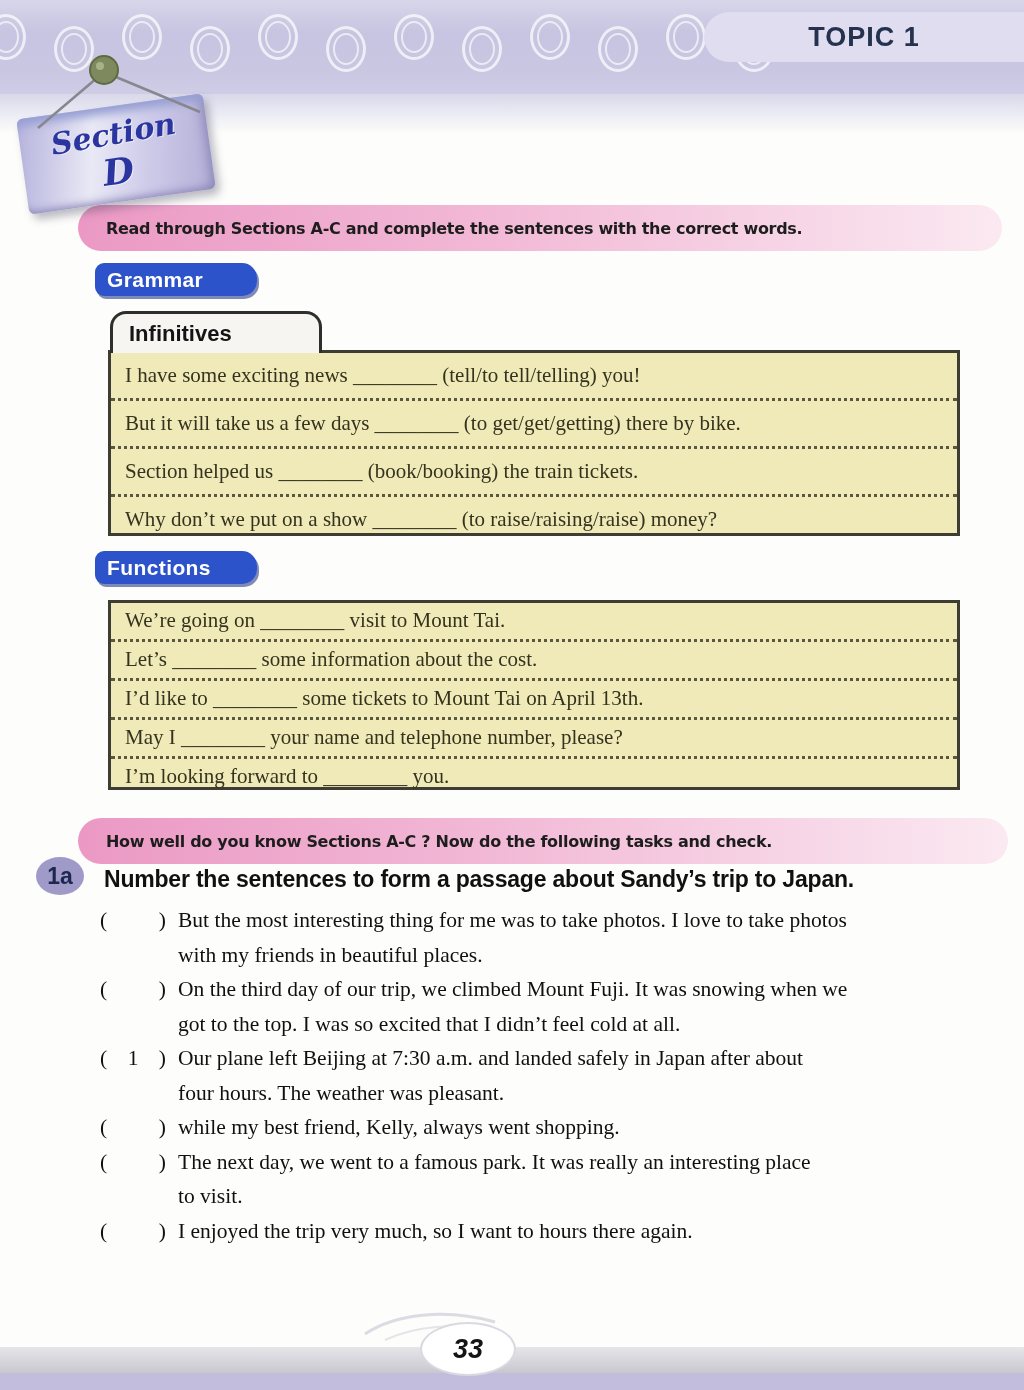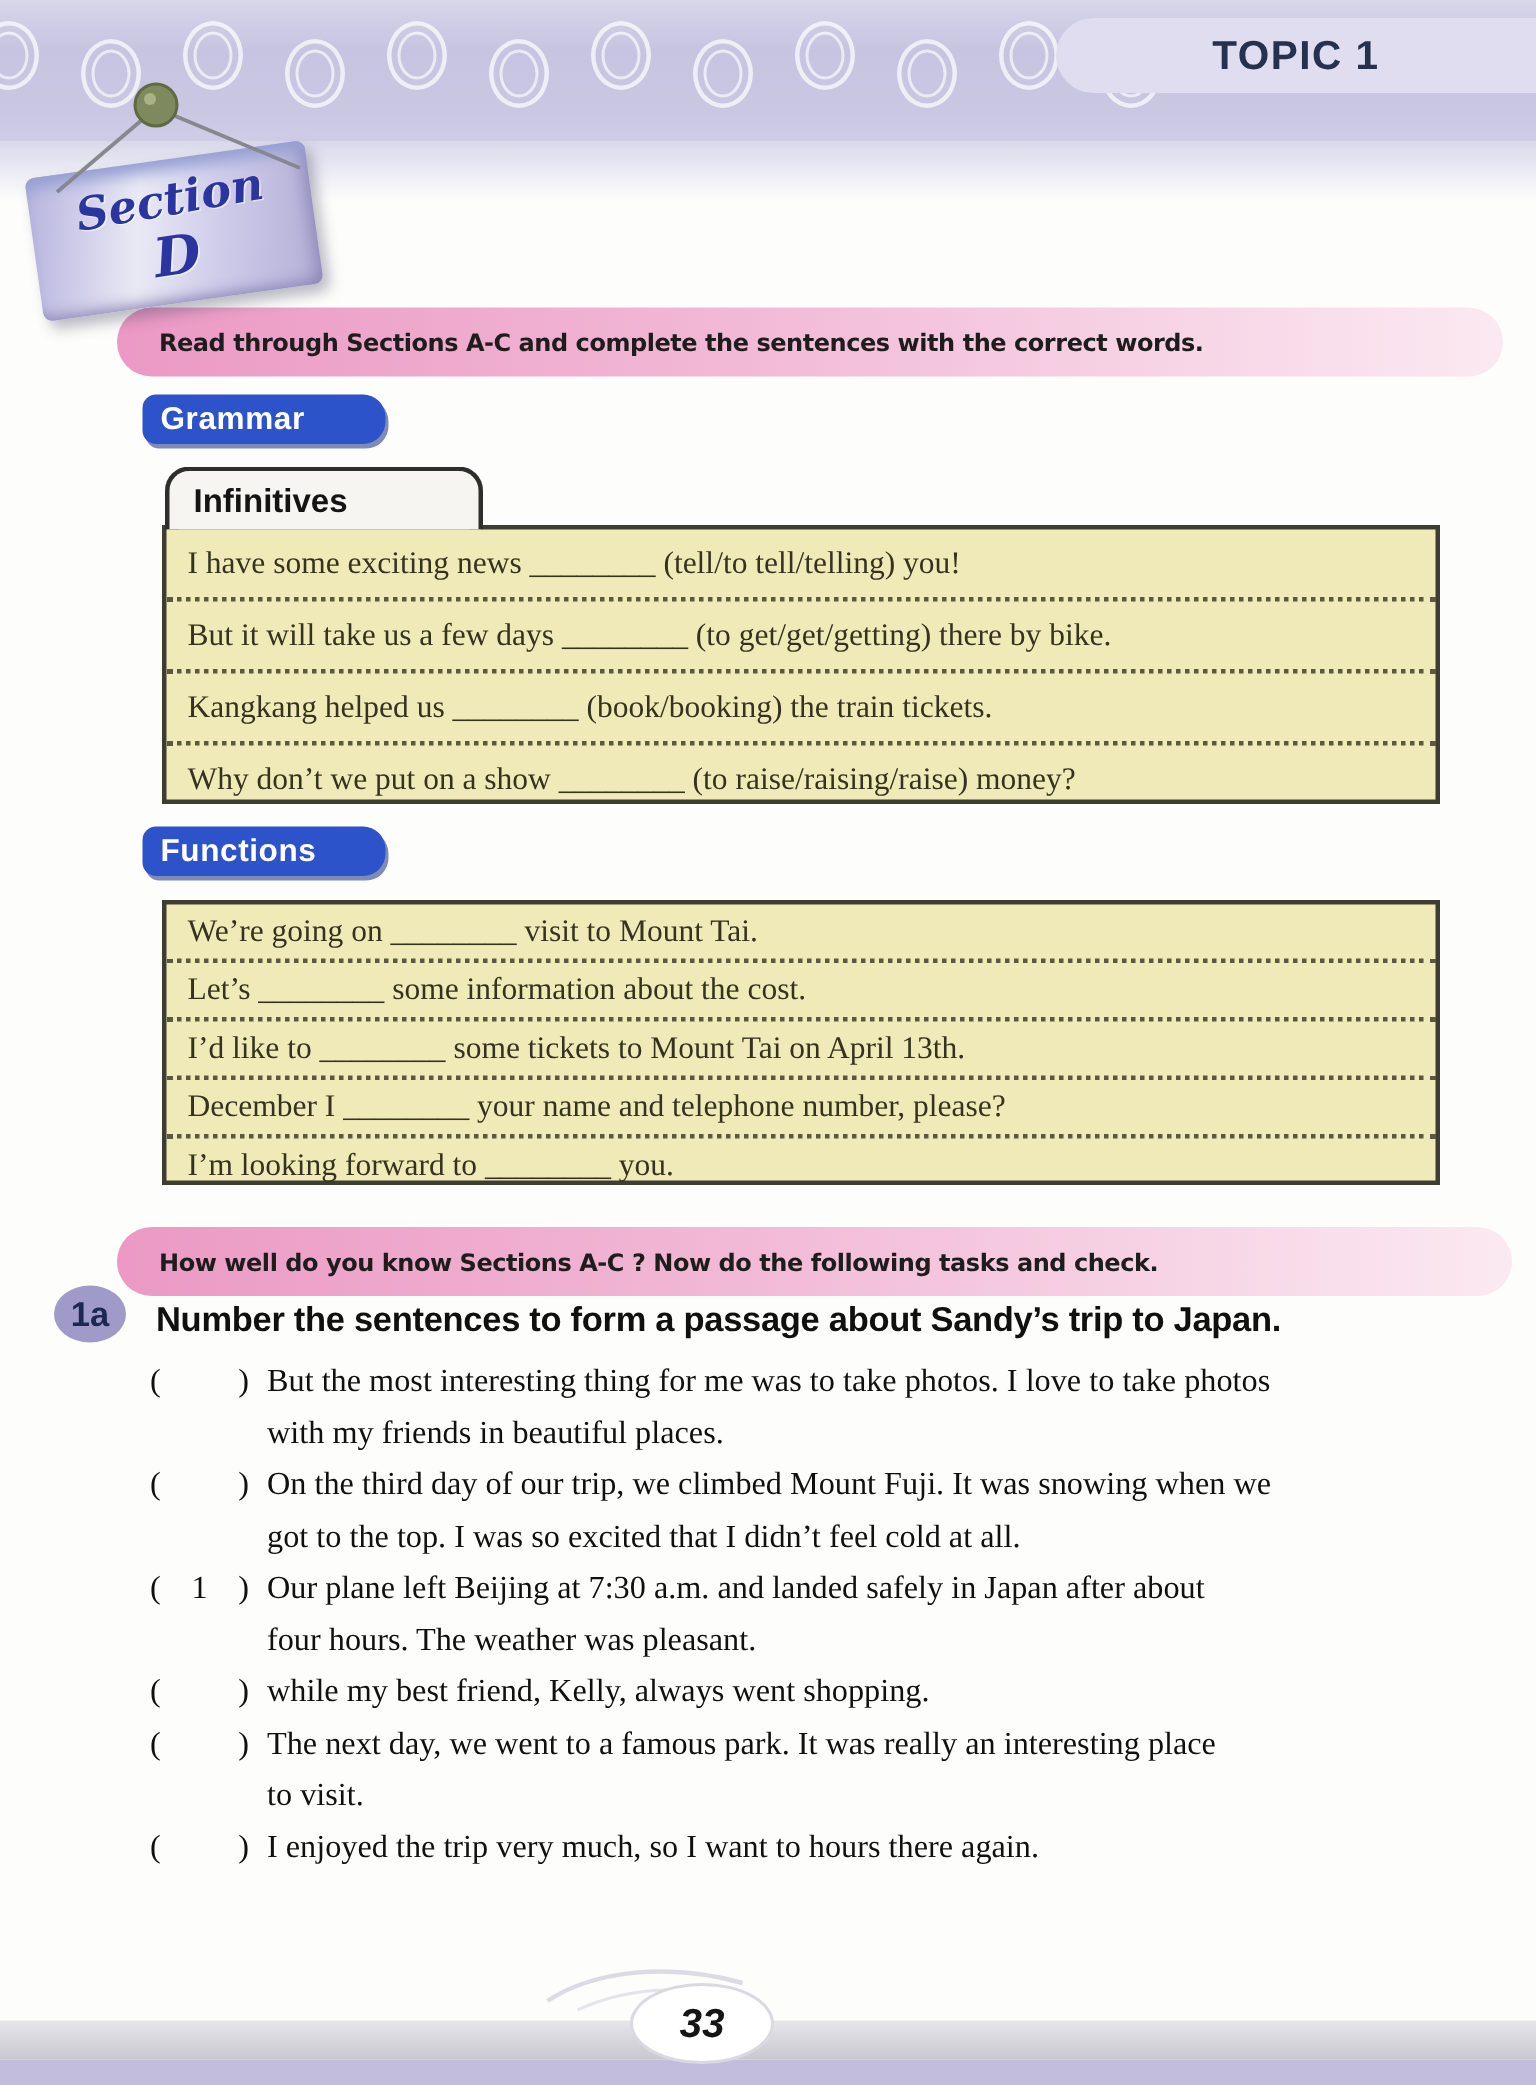--- a/index.html
+++ b/index.html
@@ -149,32 +149,32 @@
 
   <div class="blue-badge" id="badge-grammar">
     <span>Grammar</span>
   </div>
   <div class="tab">
     <span>Infinitives</span>
   </div>
   <div class="ybox" id="ybox-grammar">
     <div class="yrow">I have some exciting news ________ (tell/to tell/telling) you!</div>
     <div class="yrow">But it will take us a few days ________ (to get/get/getting) there by bike.</div>
-    <div class="yrow">Kangkang helped us ________ (book/booking) the train tickets.</div>
+    <div class="yrow">Section helped us ________ (book/booking) the train tickets.</div>
     <div class="yrow">Why don’t we put on a show ________ (to raise/raising/raise) money?</div>
   </div>
 
   <div class="blue-badge" id="badge-functions">
     <span>Functions</span>
   </div>
   <div class="ybox" id="ybox-functions">
     <div class="yrow">We’re going on ________ visit to Mount Tai.</div>
     <div class="yrow">Let’s ________ some information about the cost.</div>
     <div class="yrow">I’d like to ________ some tickets to Mount Tai on April 13th.</div>
-    <div class="yrow">December I ________ your name and telephone number, please?</div>
+    <div class="yrow">May I ________ your name and telephone number, please?</div>
     <div class="yrow">I’m looking forward to ________ you.</div>
   </div>
 
   <div class="pink-bar" id="bar-check">
     <span>How well do you know Sections A-C ? Now do the following tasks and check.</span>
   </div>
 
   <div class="task-badge">
     <span>1a</span>
   </div>

